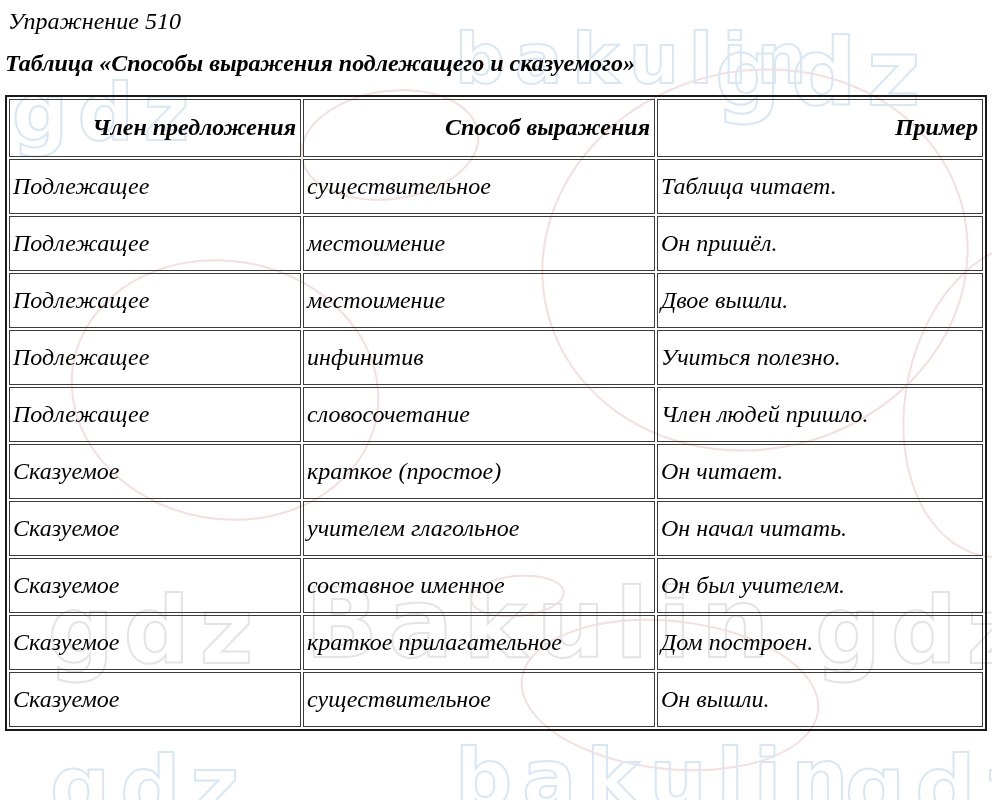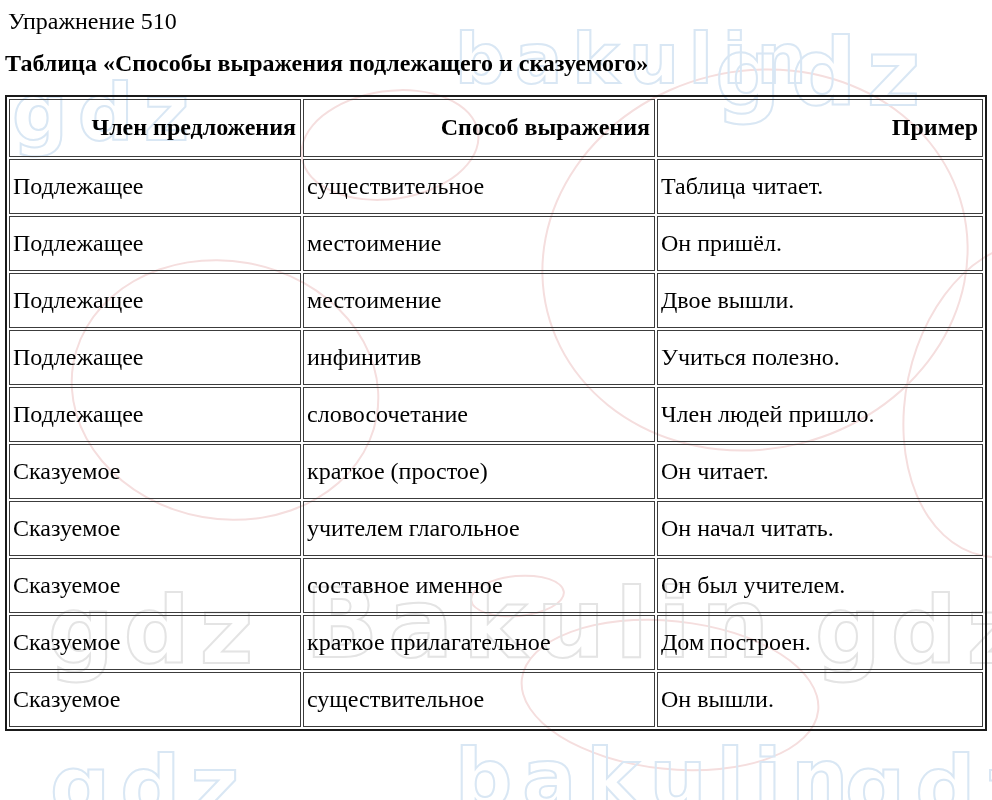--- a/index.html
+++ b/index.html
@@ -25,21 +25,21 @@
   .wm-blue  { color: #d9e7f4; -webkit-text-fill-color: transparent; -webkit-text-stroke: 2px #d9e7f4; }
   .wm-gray  { color: #e4e4e4; -webkit-text-fill-color: transparent; -webkit-text-stroke: 2px #e4e4e4; }
   .orn {
     position: absolute;
     border: 2px solid #f5dede;
     border-radius: 50%;
     background: transparent;
   }
 
   
-  .content { position: relative; z-index: 1; padding: 5px 5px 0 5px; }
+  .content { position: relative; z-index: 1; padding: 5px 5px 0 5px; font-style: italic; }
   .exercise-title {
     font-size: 24px; color: #000;
     margin: 2px 0 0 3px; line-height: 1.2;
   }
   .table-title {
     font-size: 24px; font-weight: bold; color: #000000;
     margin: 13px 0 17px 0; line-height: 1.2;
   }
   table.grammar-table {
     width: 982px;

